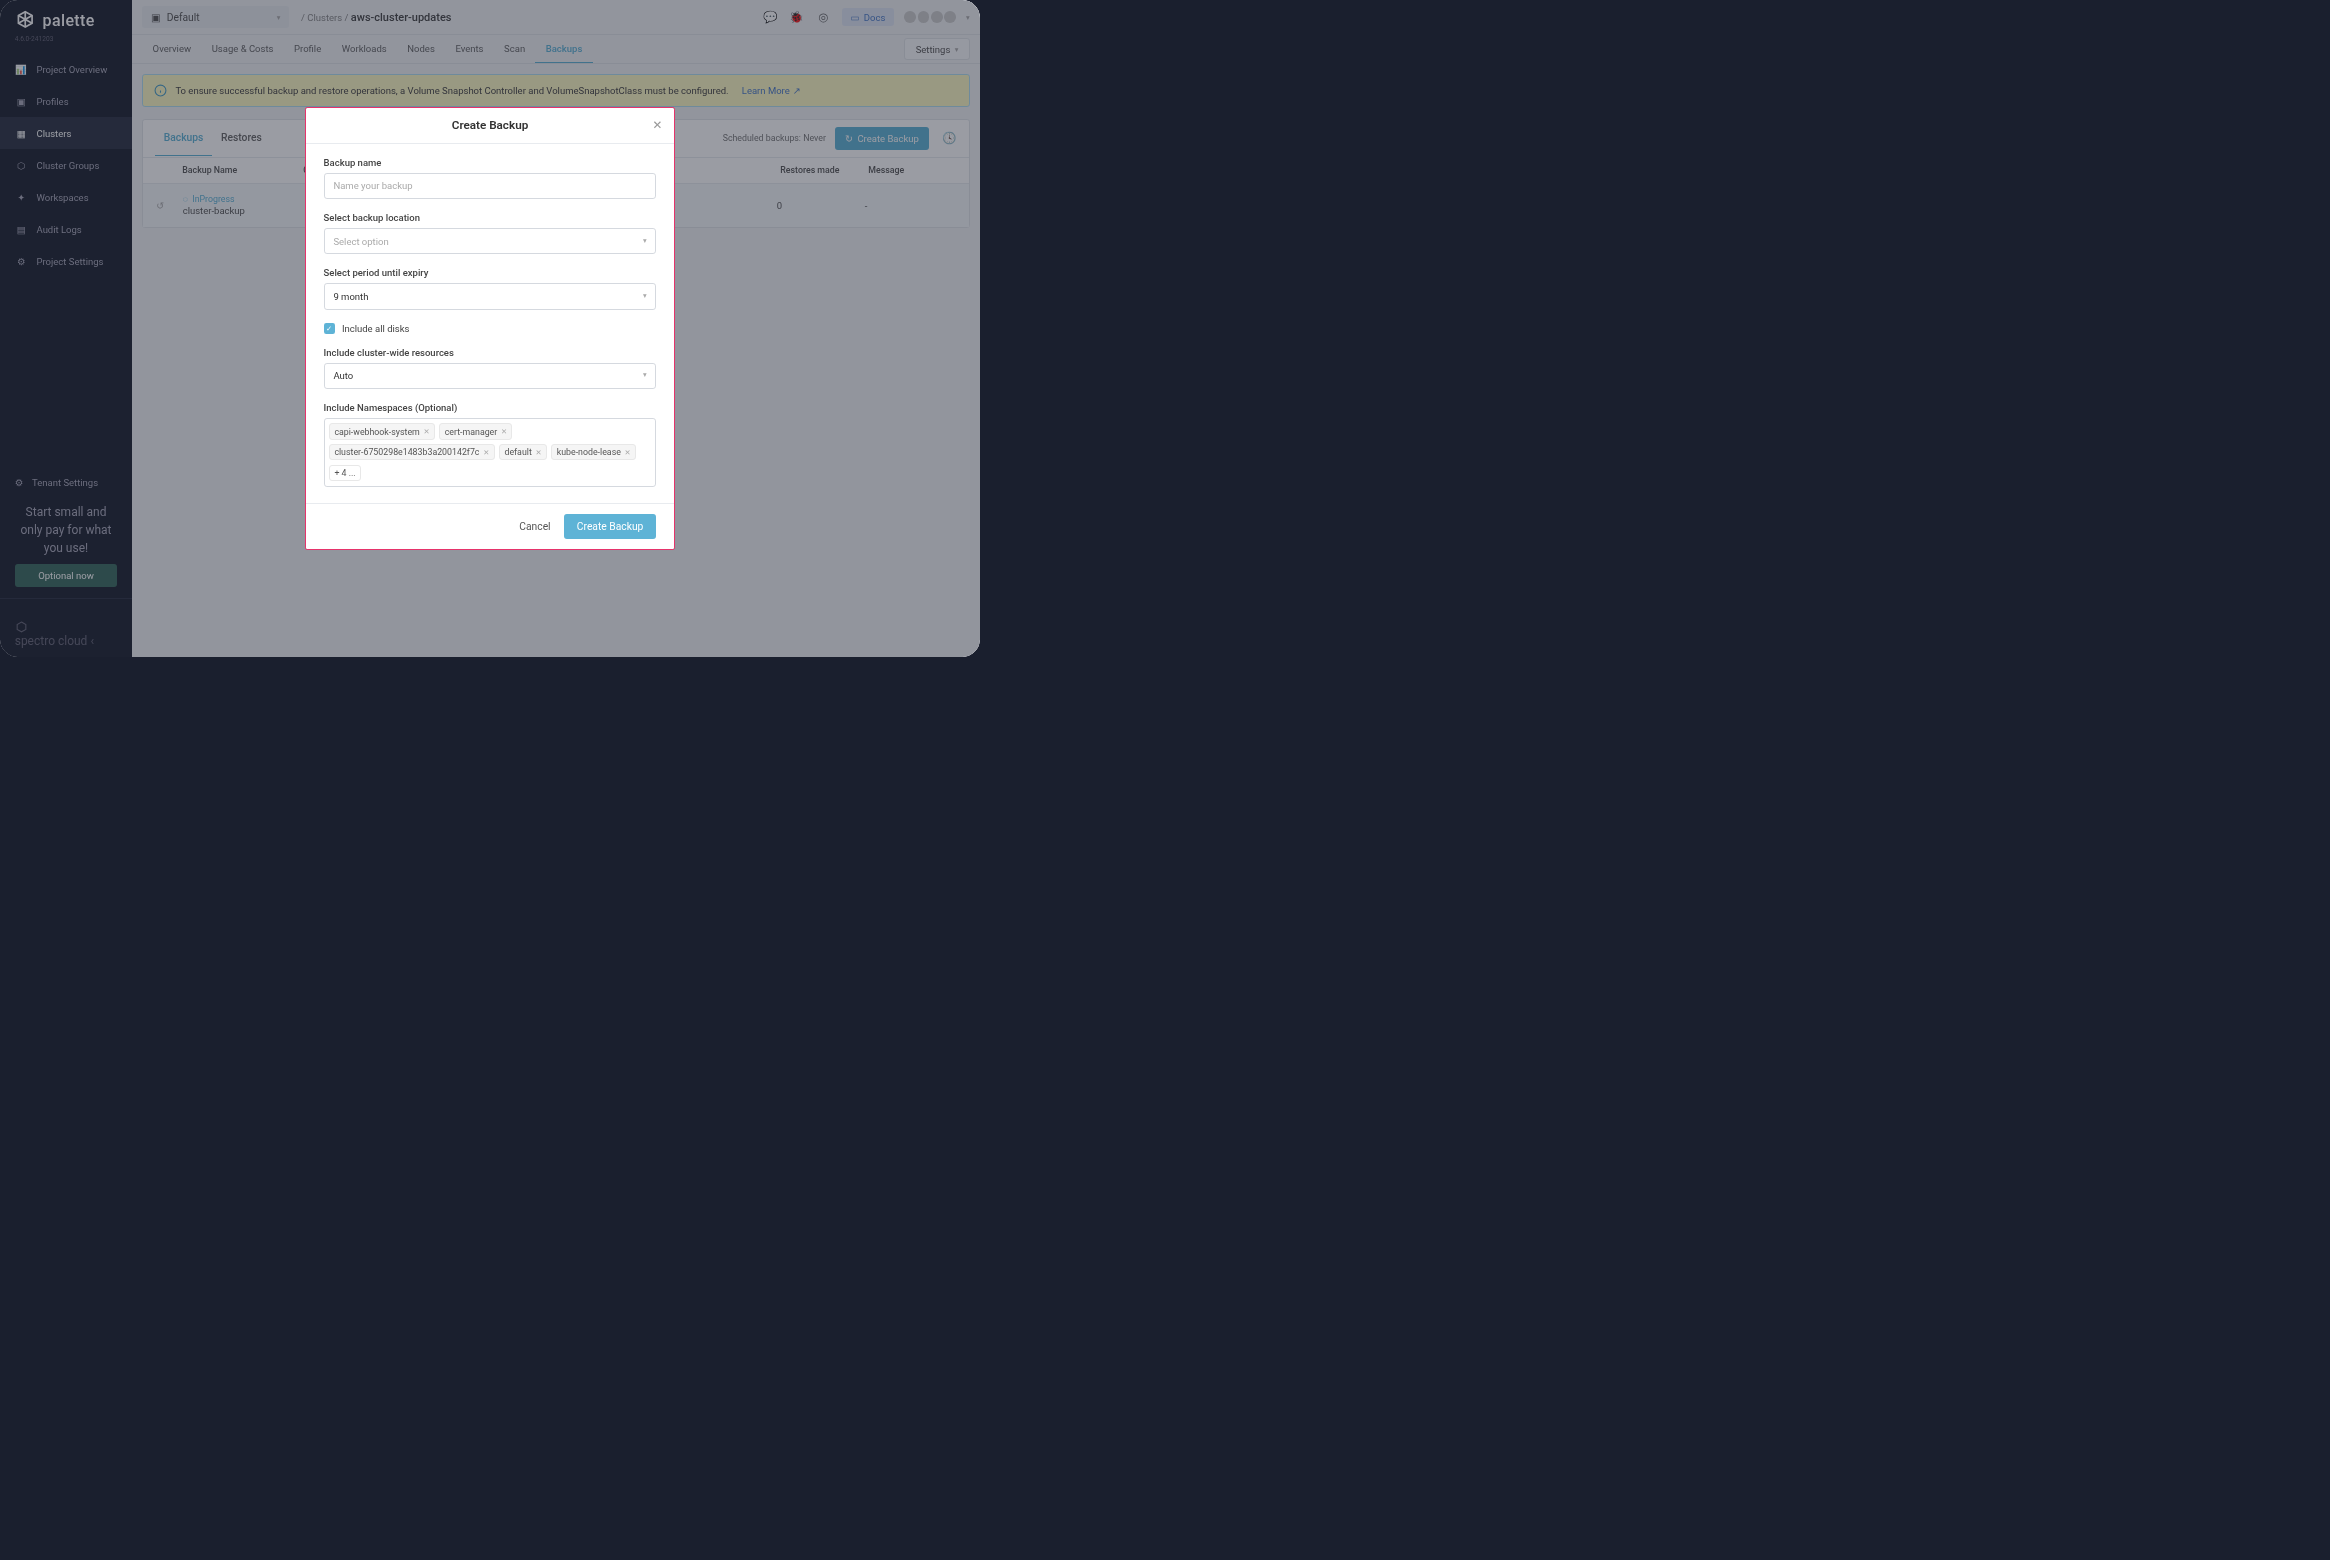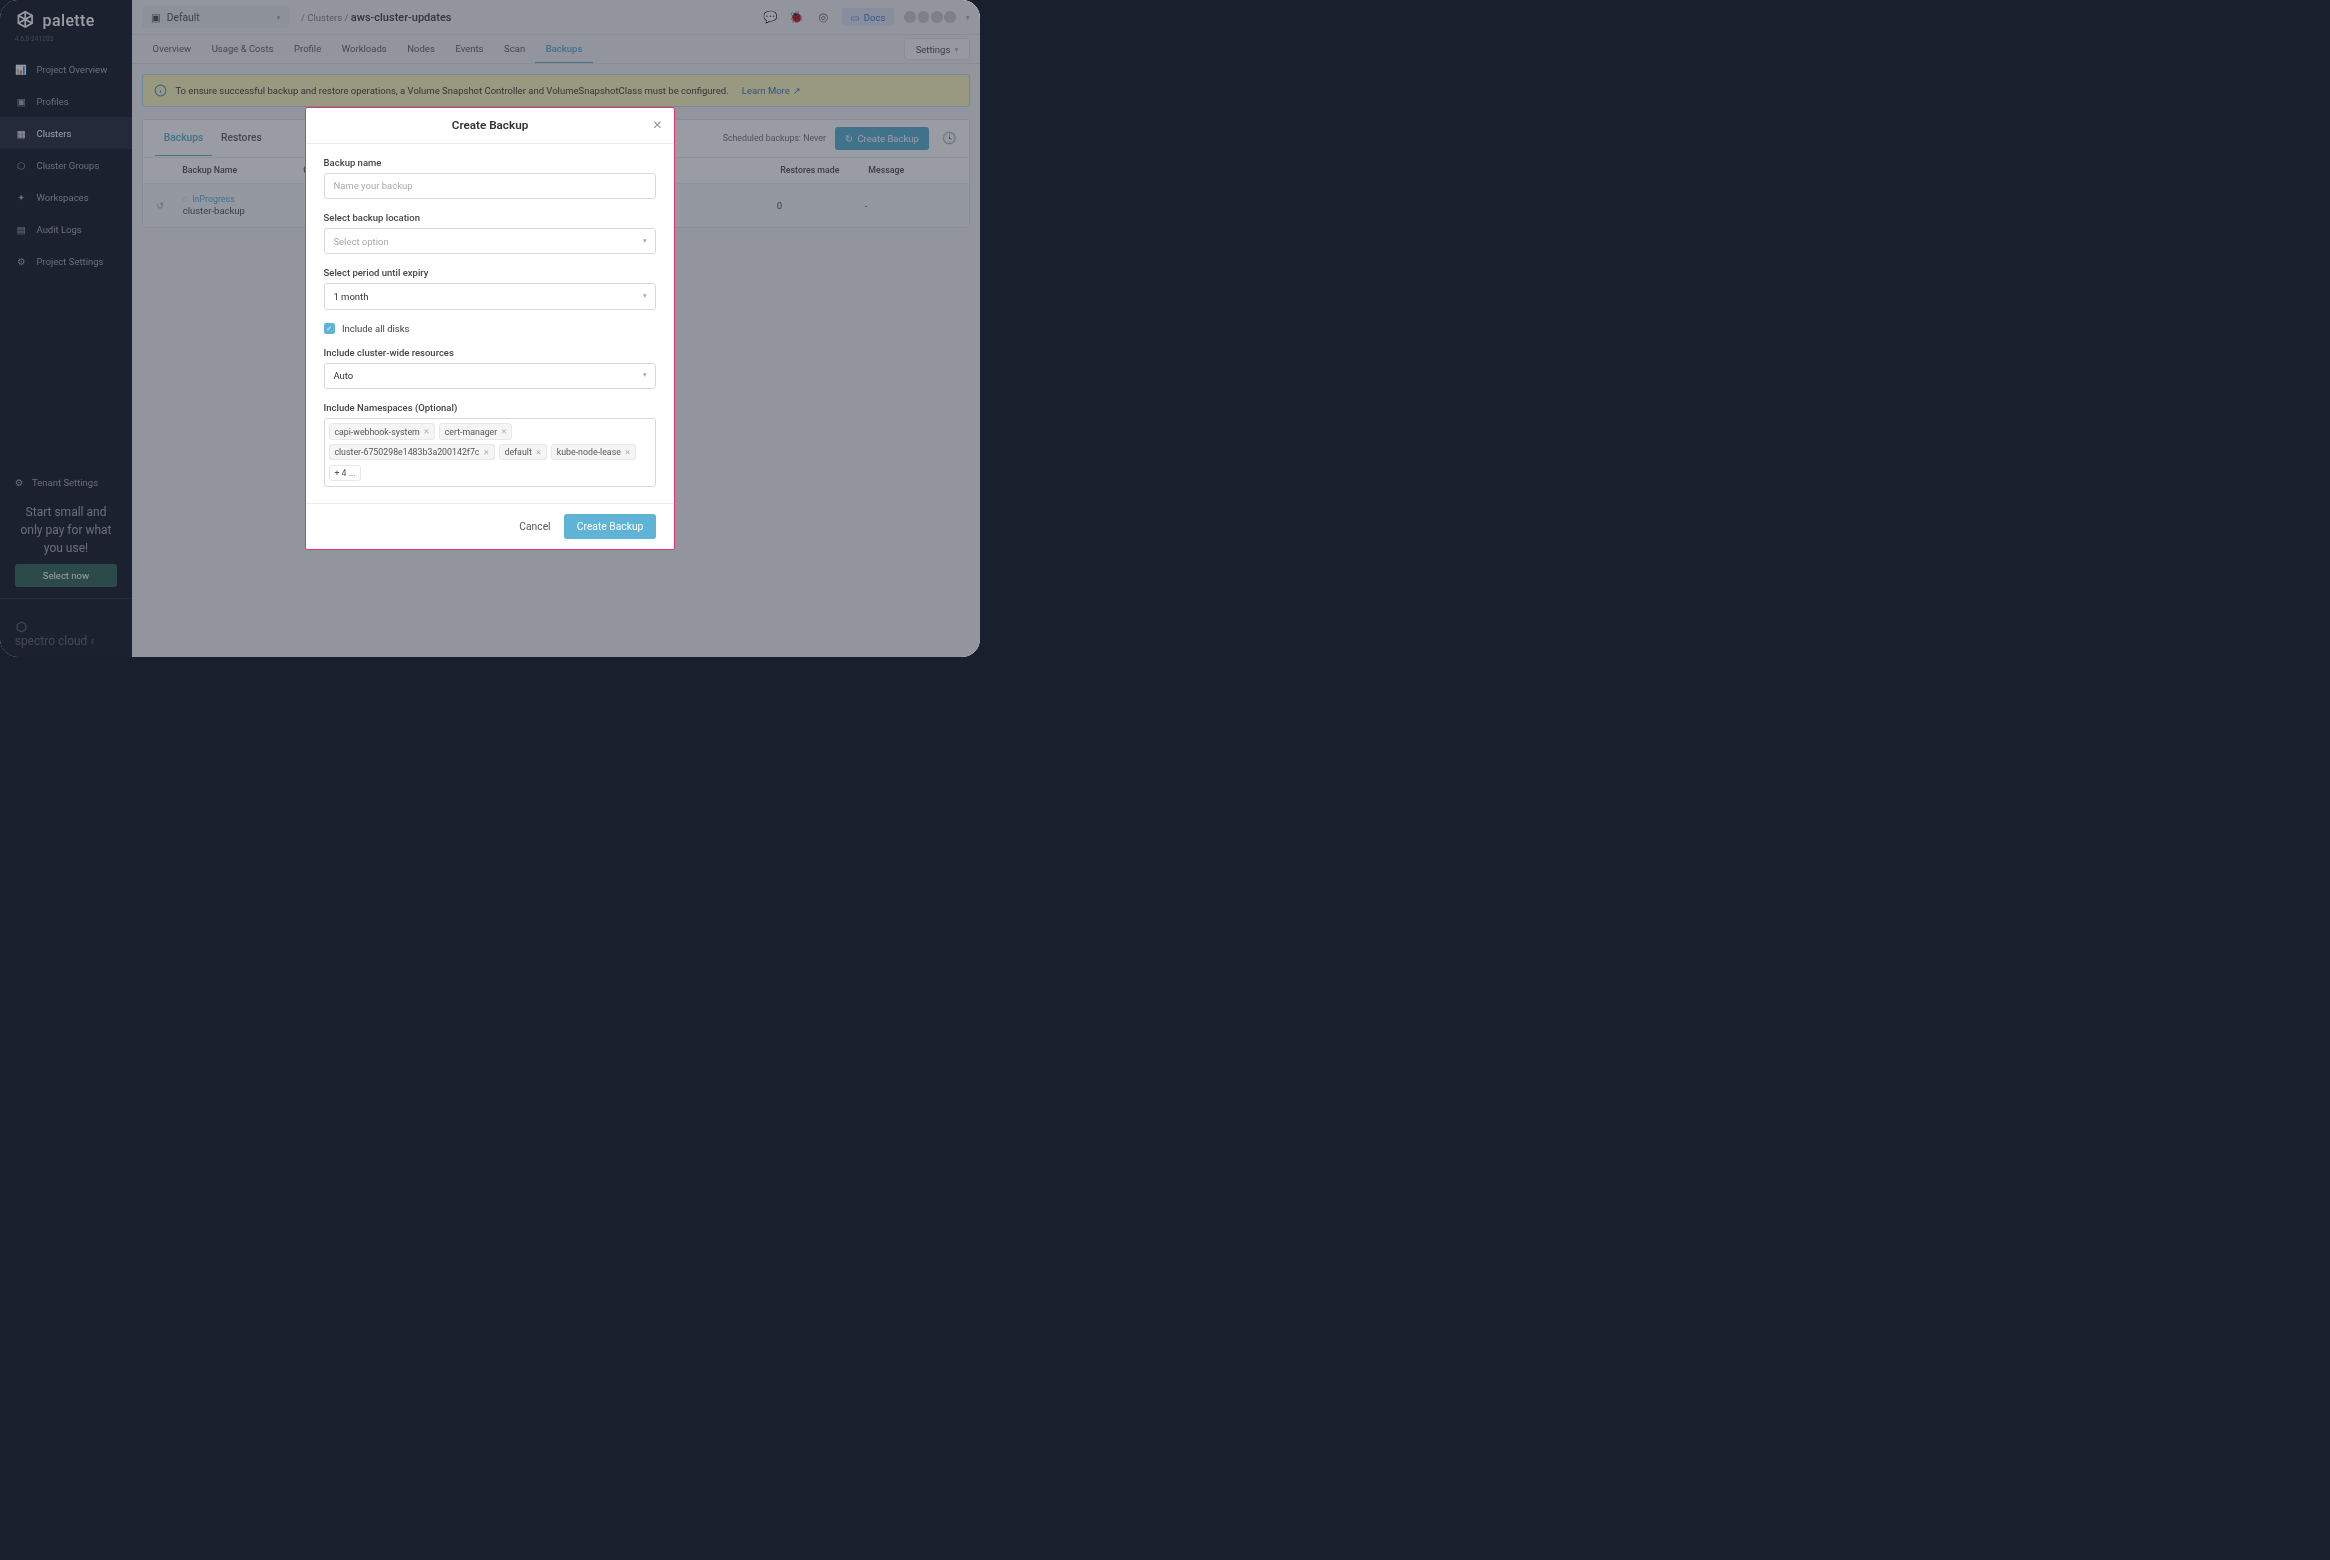--- a/index.html
+++ b/index.html
@@ -119,21 +119,21 @@
           <span class="icon">⚙</span>
           <span>Project Settings</span>
         </div>
     </div>
     <div class="sidebar-footer">
       <div class="tenant">
           <span>⚙</span>
           <span>Tenant Settings</span>
         </div>
       <div class="upgrade-text">Start small and only pay for what you use!</div>
-      <button class="upgrade-btn">Select now</button>
+      <button class="upgrade-btn">Optional now</button>
     </div>
     <div class="spectro">
       <sv><svg width="13" height="13" viewBox="0 0 24 24" f=""></svg>
       <svg width="13" height="13" viewBox="0 0 24 24" fill="none" stroke="#667" stroke-width="2">
             <path d="M12 2l8 4.5v9L12 20l-8-4.5v-9L12 2z"></path>
           </svg>
       <span>spectro cloud</span>
       <span style="margin-left:auto">‹</span>
     </sv>
       </div>
@@ -250,21 +250,21 @@
       <div class="field">
         <label class="field-label">Select backup location</label>
         <div class="select">
               <span class="placeholder">Select option</span>
               <span class="chev">▾</span>
             </div>
       </div>
       <div class="field">
         <label class="field-label">Select period until expiry</label>
         <div class="select">
-              <span>1 month</span>
+              <span>9 month</span>
               <span class="chev">▾</span>
             </div>
       </div>
       <div class="field">
         <div class="checkbox-row">
           <span class="checkbox">✓</span>
           <span>Include all disks</span>
         </div>
       </div>
       <div class="field">

